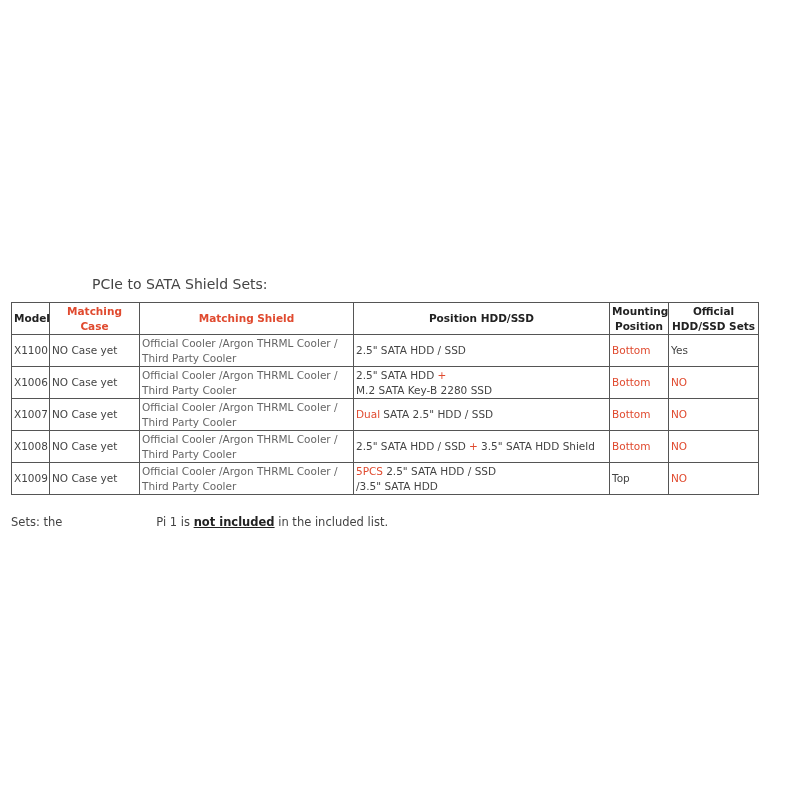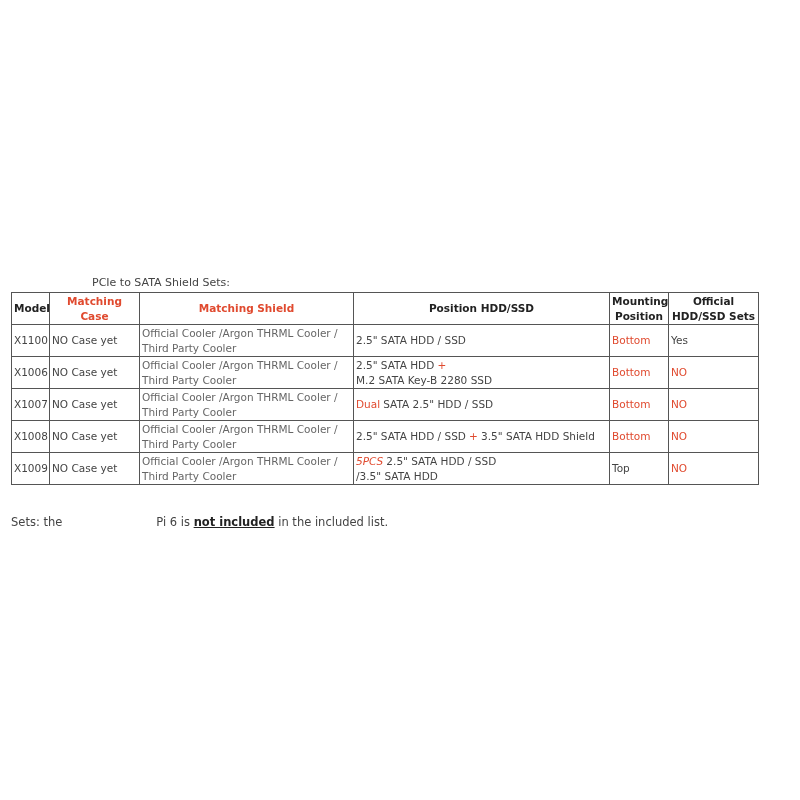--- a/index.html
+++ b/index.html
@@ -1,19 +1,19 @@
 <!DOCTYPE html>
 <html><head>
 <meta charset="utf-8">
 <style>
   html, body { margin:0; padding:0; background:#ffffff; }
   body { width:800px; height:800px; position:relative; overflow:hidden;
          font-family:"DejaVu Sans", sans-serif; color:#333; }
-  .caption { position:absolute; left:92px; top:276px; font-size:11px; color:#444; }
-  table { position:absolute; left:11px; top:292px; border-collapse:collapse;
+  .caption { position:absolute; left:92px; top:276px; font-size:14px; color:#444; }
+  table { position:absolute; left:11px; top:302px; border-collapse:collapse;
           table-layout:fixed; width:747px; font-size:10.5px; }
   td, th { border:1.3px solid #555; padding:0 2px; vertical-align:middle;
            line-height:15px; overflow:hidden; }
   th { height:31px; font-weight:bold; color:#222; text-align:center; font-size:10.5px; }
   th.red { color:#e04a2f; }
   td { height:31px; color:#444; white-space:nowrap; }
   td.cooler { color:#666; }
   .hl { color:#e04a2f; }
   .note { position:absolute; left:11px; top:515px; font-size:11.5px; color:#444; }
   .note .gap { display:inline-block; width:94px; }
@@ -79,24 +79,24 @@
     <td><span>NO Case yet</span></td>
     <td class="cooler"><span>Official Cooler /Argon THRML Cooler /</span><br><span>Third Party Cooler</span></td>
     <td><span class="hl"></span><span>2.5" SATA HDD / SSD</span><span class="hl" style="margin: 0px 0.3em;">+</span><span>3.5" SATA HDD Shield</span><span></span></td>
     <td class="hl"><span>Bottom</span></td>
     <td class="hl"><span>NO</span></td>
   </tr>
       <tr>
     <td><span>X1009</span></td>
     <td><span>NO Case yet</span></td>
     <td class="cooler"><span>Official Cooler /Argon THRML Cooler /</span><br><span>Third Party Cooler</span></td>
-    <td><span class="hl" style="margin-right: 0.3em; font-style: italic;">5PCS</span><span>2.5" SATA HDD / SSD</span><span class="hl"></span><span></span><br><span>/3.5" SATA HDD</span></td>
+    <td><span class="hl" style="margin-right: 0.3em;">5PCS</span><span>2.5" SATA HDD / SSD</span><span class="hl"></span><span></span><br><span>/3.5" SATA HDD</span></td>
     <td><span>Top</span></td>
     <td class="hl"><span>NO</span></td>
   </tr>
     </tbody>
 </table>
 
 <div class="note">
-  <span>Sets: the</span><span class="gap"></span><span>Pi 6 is</span>
+  <span>Sets: the</span><span class="gap"></span><span>Pi 1 is</span>
   <b>not included</b>
   <span>in the included list.</span>
 </div>
 
 </body></html>

